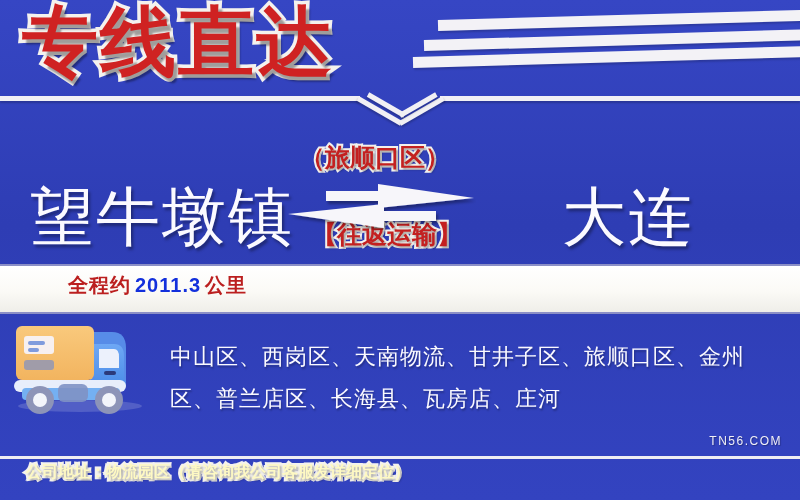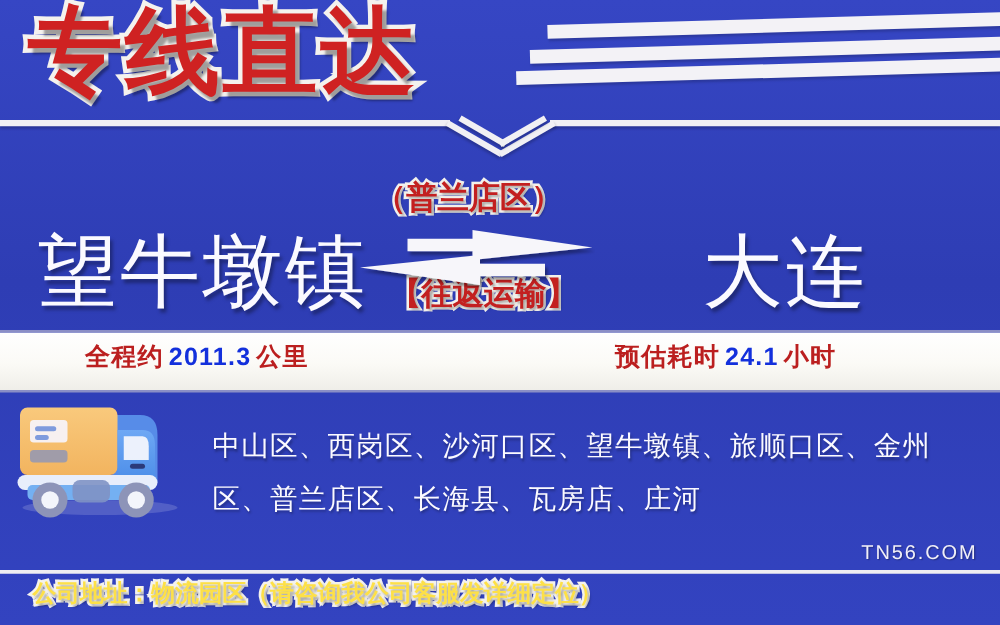--- a/index.html
+++ b/index.html
@@ -153,40 +153,40 @@
     font-size: 22px;
     line-height: 42px;
     color: #fbfaff;
     letter-spacing: 1px;
     text-shadow: 1px 2px 2px rgba(0,0,0,0.3);
   }
 
   
   .watermark {
     right: 18px; top: 434px;
-    font-size: 16px;
+    font-size: 12px;
     color: #f0eff7;
     letter-spacing: 1.5px;
     text-shadow: 1px 1px 1px rgba(0,0,0,0.3);
   }
 
   
   .footer-rule {
     position: absolute;
     left: 0; top: 456px;
     width: 800px; height: 3px;
     background: #eeedf2;
     z-index: 3;
   }
   .footer-text {
     left: 26px; top: 462px;
     z-index: 4;
-    font-size: 19px;
-    font-weight: bold;
-    color: #fde047;
+    font-size: 16px;
+    font-weight: bold;
+    color: #fef9c3;
     -webkit-text-stroke: 4px #f4f2ed;
     paint-order: stroke fill;
     text-shadow: 2px 2px 2px rgba(0,0,0,0.3);
     white-space: nowrap;
     letter-spacing: 0px;
   }
 </style>
 </head>
 <body>
 
@@ -201,21 +201,21 @@
   <div class="div-line left"></div>
   <div class="div-line right"></div>
   <div class="chev c1"></div>
   <div class="chev c2"></div>
   <div class="chev c3"></div>
   <div class="chev c4"></div>
 
 
   <div class="layer city origin">望牛墩镇</div>
 
-  <div class="layer tag top">（普兰店区）</div>
+  <div class="layer tag top">（旅顺口区）</div>
 
   <div class="layer arrows">
     <svg width="190" height="48" viewBox="0 0 190 48">
       <defs>
         <filter id="arrShadow" x="-20%" y="-20%" width="150%" height="160%">
           <feDropShadow dx="2" dy="3" stdDeviation="1.4" flood-color="#000" flood-opacity="0.35"></feDropShadow>
         </filter>
       </defs>
       <g filter="url(#arrShadow)" fill="#f7f6fa">
         <polygon points="92,2 188,16 92,26 92,19 40,19 40,9 92,9"></polygon>
@@ -227,23 +227,20 @@
   <div class="layer tag bot">【往返运输】</div>
 
   <div class="layer city dest">大连</div>
 
   <div class="band"></div>
 
   <div class="band-item dist">
     <span>全程约</span><span class="num">2011.3</span><span>公里</span>
   </div>
 
-  <div class="band-item time">
-    <span>预估耗时</span><span class="num">24.1</span><span>小时</span>
-  </div>
 
   <div class="layer truck">
     <svg width="150" height="100" viewBox="0 0 150 100">
       <defs>
         <linearGradient id="boxG" x1="0" y1="0" x2="0" y2="1">
           <stop offset="0%" stop-color="#f9c97c"></stop>
           <stop offset="100%" stop-color="#f2b45f"></stop>
         </linearGradient>
         <linearGradient id="cabG" x1="0" y1="0" x2="0" y2="1">
           <stop offset="0%" stop-color="#6fa9f5" stop-opacity="0.95"></stop>
@@ -269,20 +266,20 @@
       <rect x="14" y="72" width="98" height="12" rx="4" fill="#74b0f2"></rect>
       <rect x="50" y="68" width="30" height="18" rx="6" fill="#7f92c4" opacity="0.9"></rect>
 
       <circle cx="32" cy="84" r="14" fill="#8d94b8"></circle>
       <circle cx="32" cy="84" r="7" fill="#f3f5fb"></circle>
       <circle cx="101" cy="84" r="14" fill="#8d94b8"></circle>
       <circle cx="101" cy="84" r="7" fill="#f3f5fb"></circle>
     </svg>
   </div>
 
-  <div class="layer coverage">中山区、西岗区、沙河口区、望牛墩镇、旅顺口区、金州区、普兰店区、长海县、瓦房店、庄河</div>
+  <div class="layer coverage">中山区、西岗区、天南物流、甘井子区、旅顺口区、金州区、普兰店区、长海县、瓦房店、庄河</div>
 
   <div class="layer watermark">TN56.COM</div>
 
   <div class="footer-rule"></div>
   <div class="layer footer-text">公司地址：物流园区（请咨询我公司客服发详细定位）</div>
 
 </div>
 
 </body></html>

